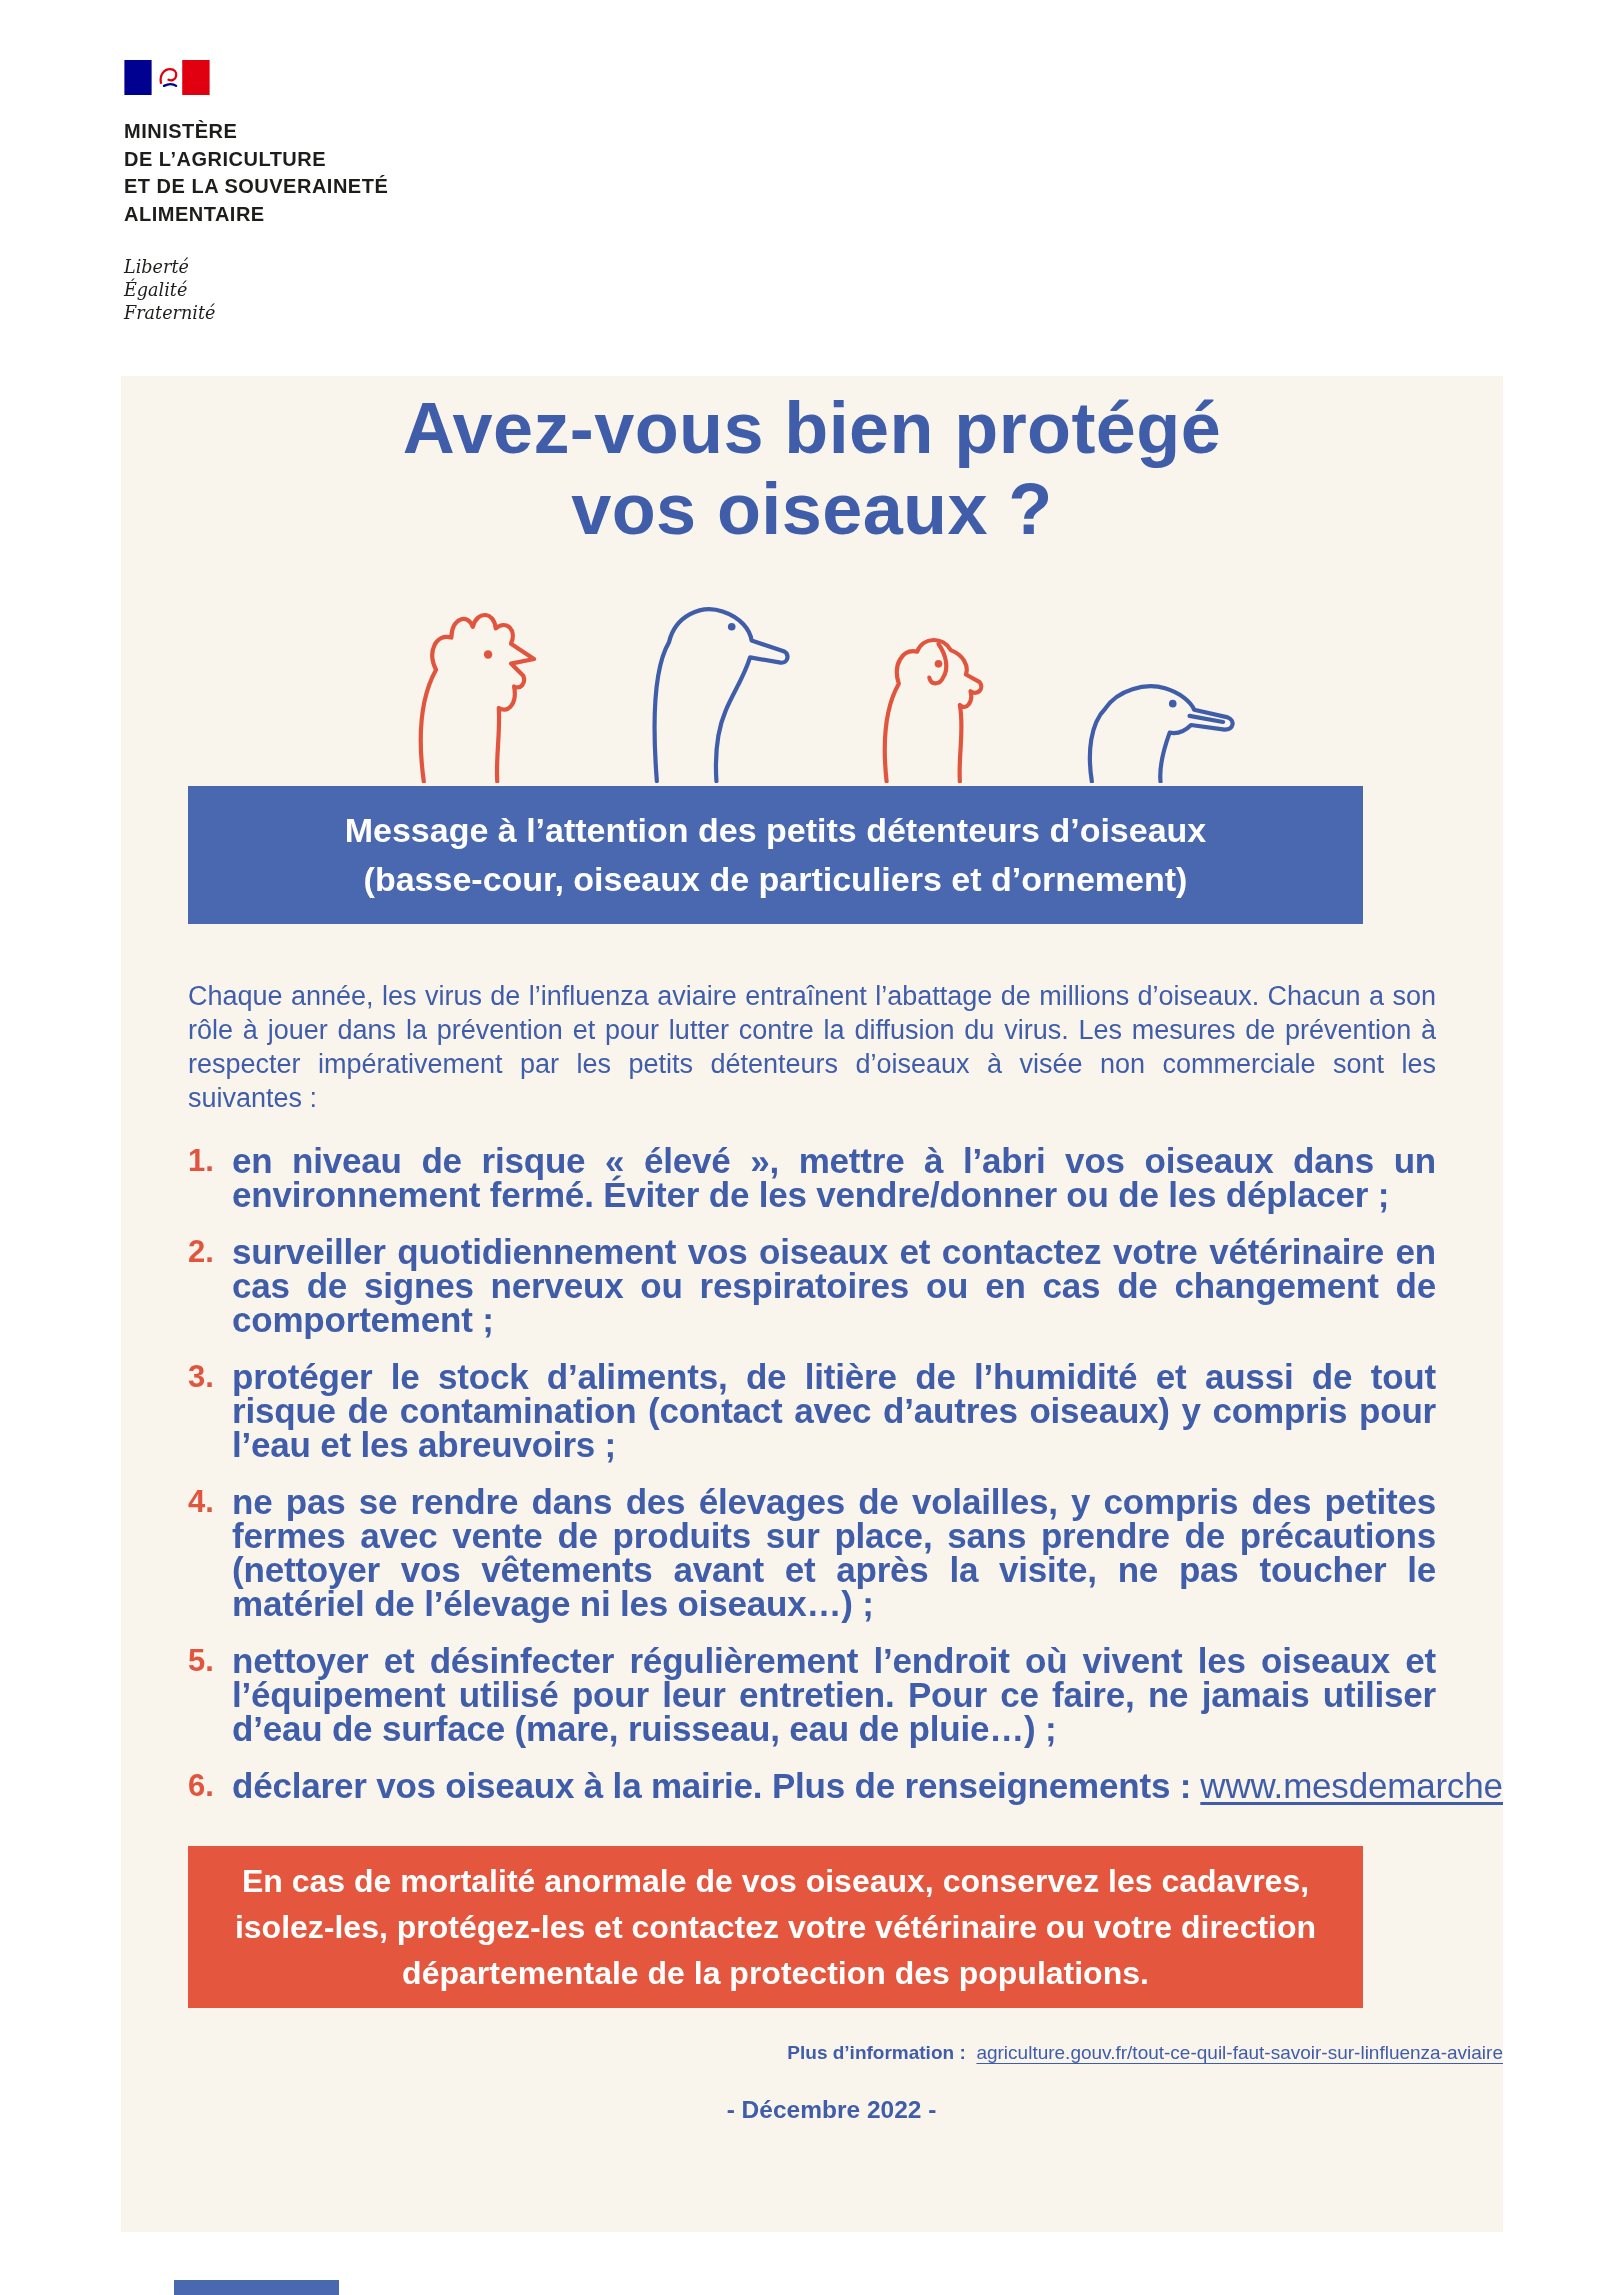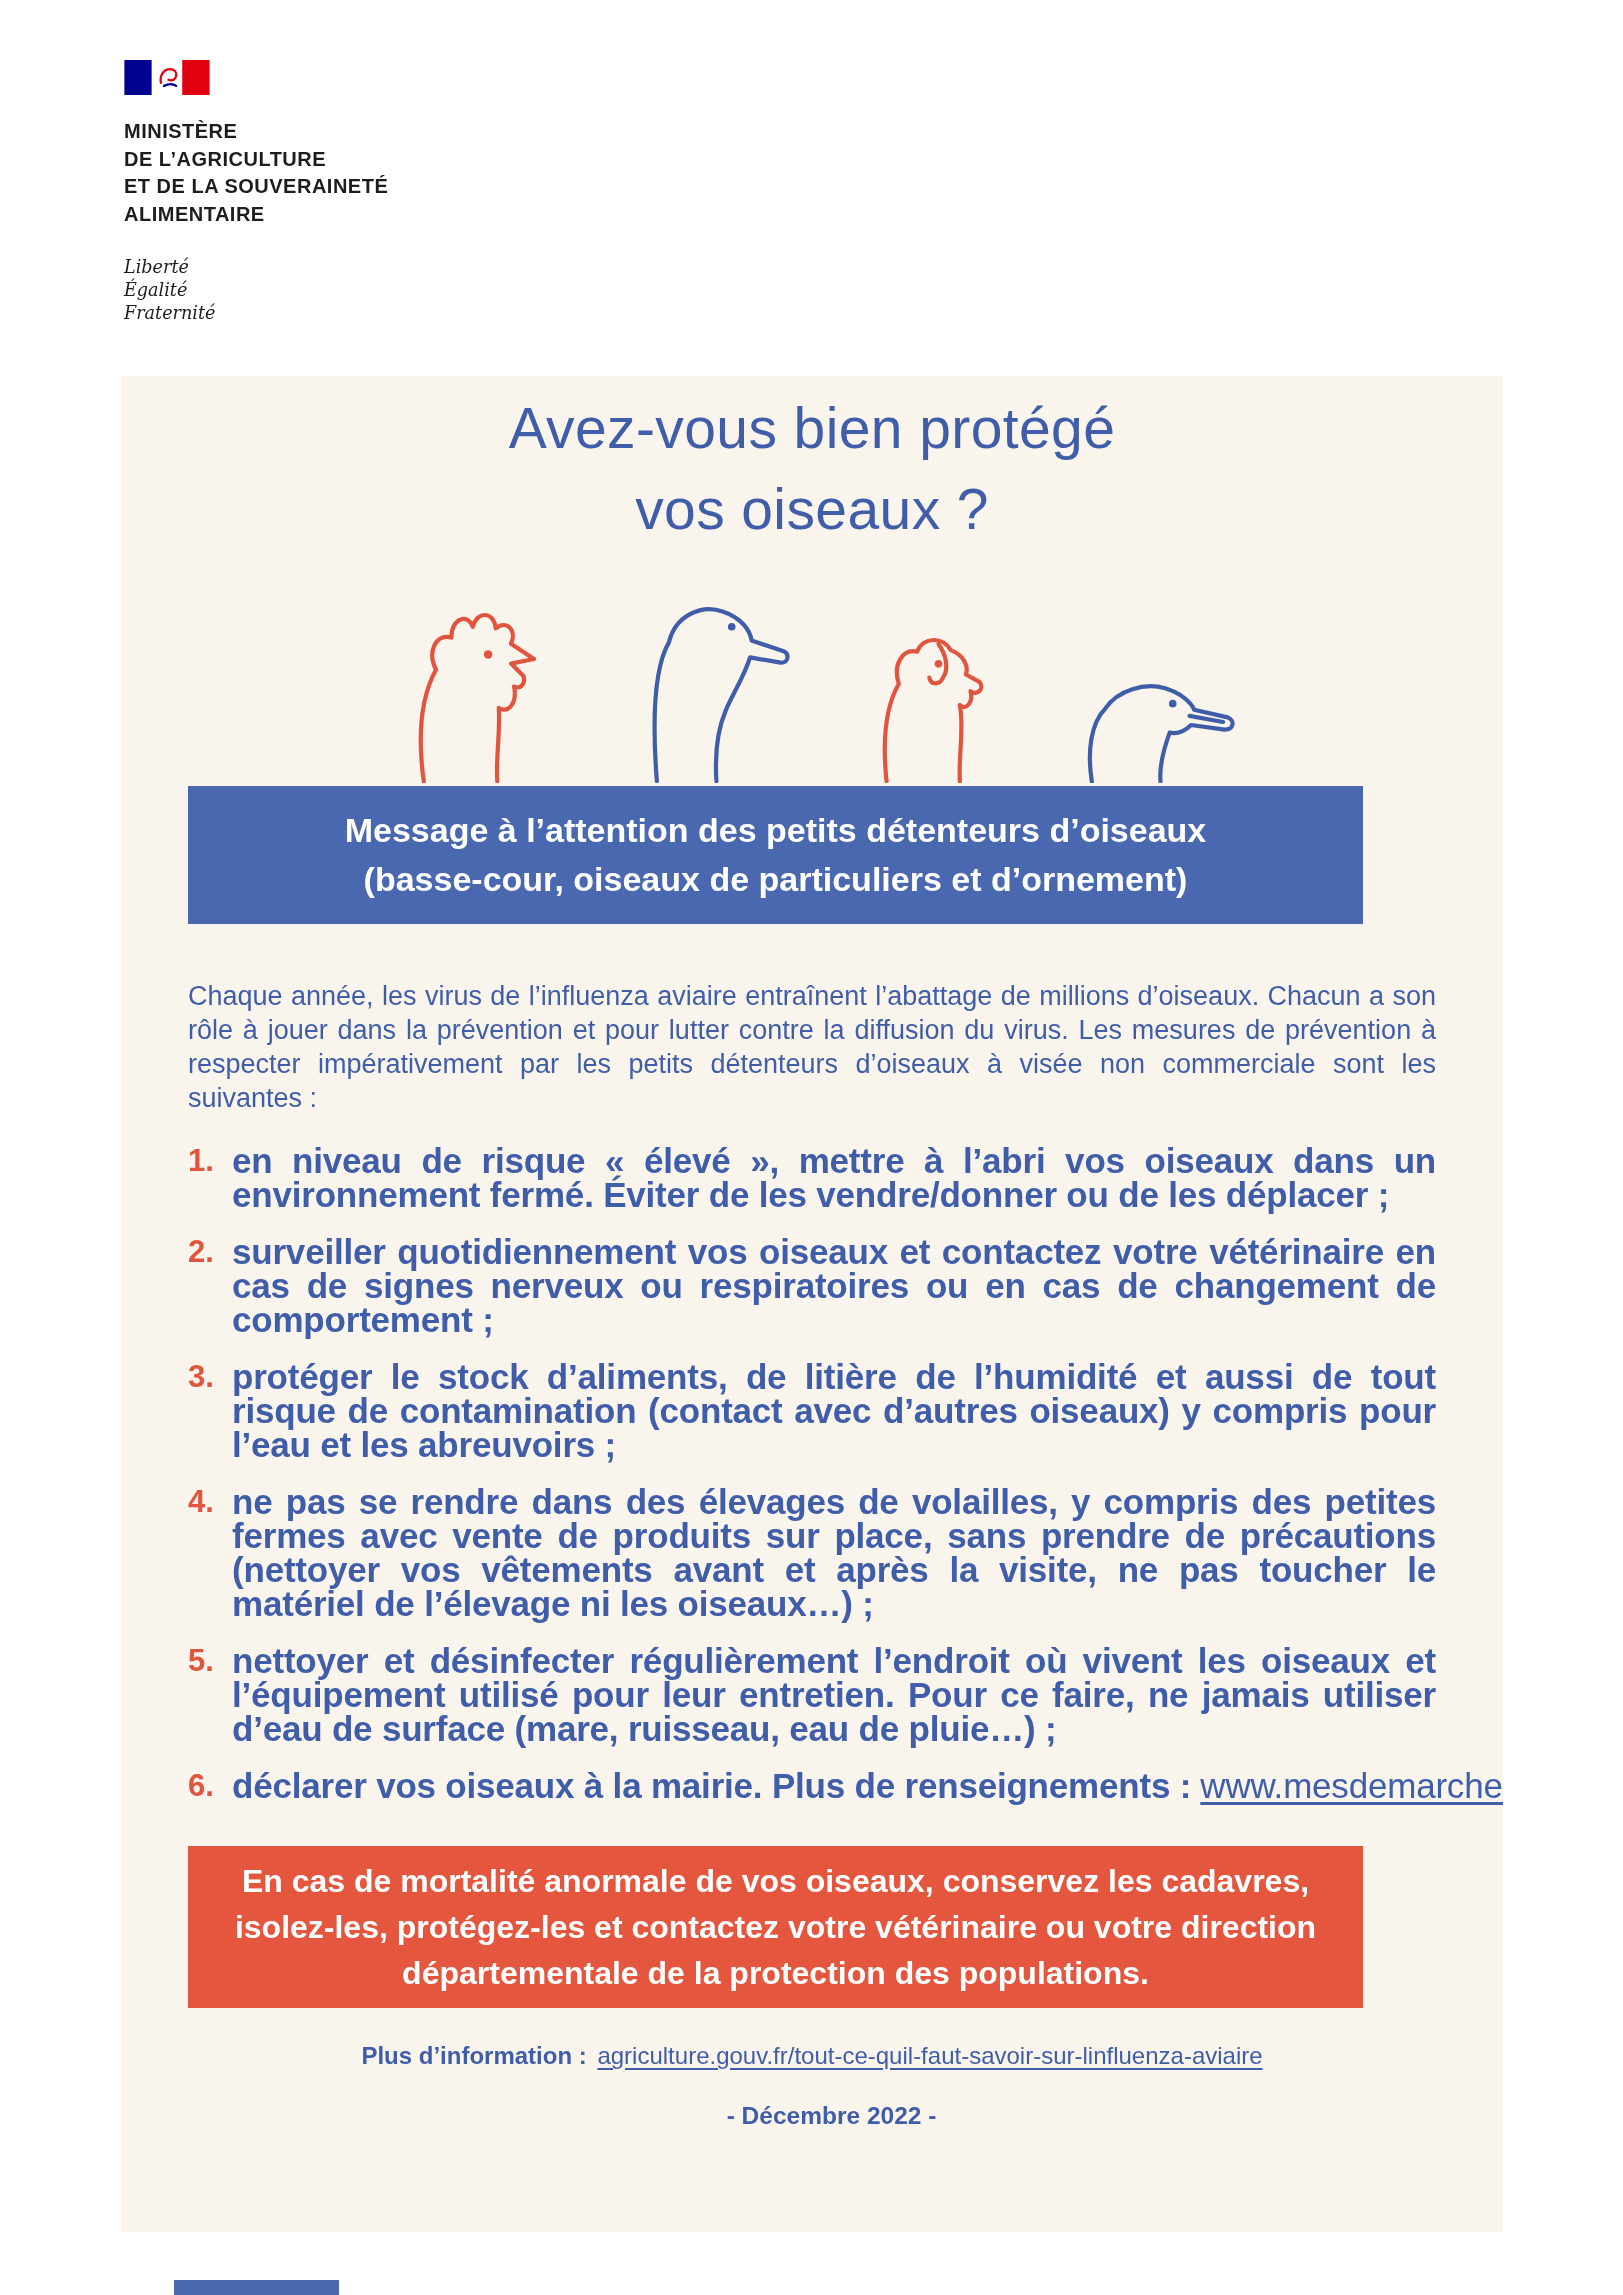--- a/index.html
+++ b/index.html
@@ -39,21 +39,21 @@
     overflow:hidden;
   }
 
   .kicker{
     margin-top:58px; text-align:center;
     font-size:46px; letter-spacing:3.1px;
     color:var(--accent_red);
   }
   .main-title{
     margin-top:12.2px; text-align:center;
-    font-size:57px; line-height:81px; font-weight:normal;
+    font-size:72px; line-height:81px; font-weight:bold;
     letter-spacing:0.4px; color:var(--accent_blue);
   }
   .main-title span{ display:block; }
 
   .birds{
     margin-top:24.5px; height:208px;
     display:flex; justify-content:center; align-items:flex-end; gap:51px;
   }
   .bird path{ fill:none; stroke-width:5.5; stroke-linecap:round; stroke-linejoin:round; }
   .bird-red  path{ stroke:var(--accent_red); }
@@ -84,22 +84,22 @@
     letter-spacing:-0.2px; text-align:justify; color:var(--accent_blue);
   }
   .item-link .item-text{ text-align:center; white-space:nowrap; }
   .inline-link{ margin-left:9.2px; }
   .inline-link, .info-link{
     color:var(--accent_blue); font-weight:normal;
     text-decoration:underline; text-underline-offset:3.8px;
   }
 
   .more-info{
-    margin-top:34px; text-align:center; white-space:nowrap;
-    font-size:24px; color:var(--accent_blue);
+    margin-top:34px; text-align:right; white-space:nowrap;
+    font-size:19px; color:var(--accent_blue);
   }
   .more-info .label{ font-weight:bold; margin-right:10.7px; }
 
   .date{
     margin-top:32px; text-align:center;
     font-size:24.5px; font-weight:bold; color:var(--accent_blue);padding-left:39px;
   }
 
   .footer-bar{
     position:absolute; left:174px; bottom:0;

